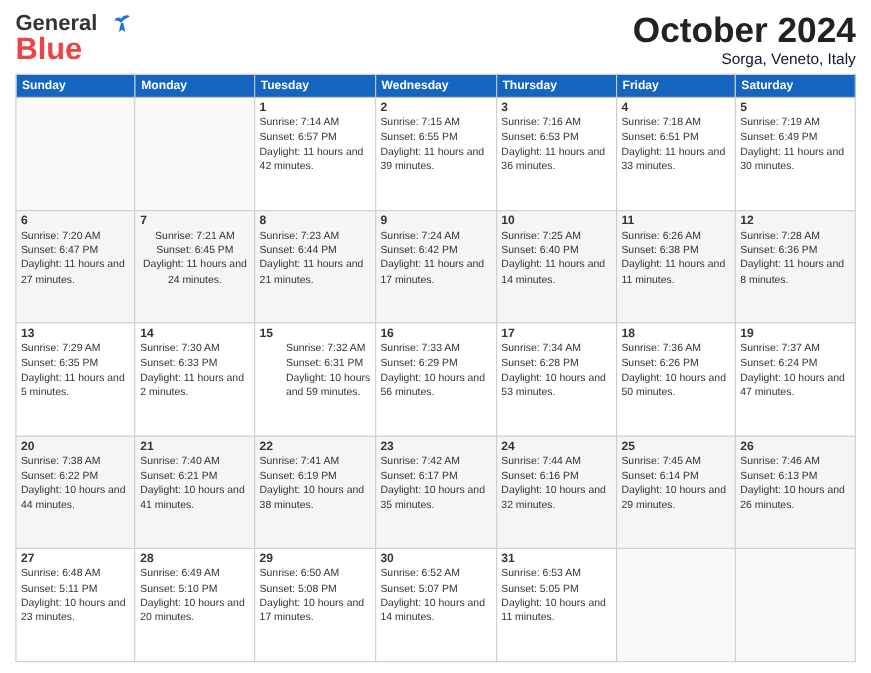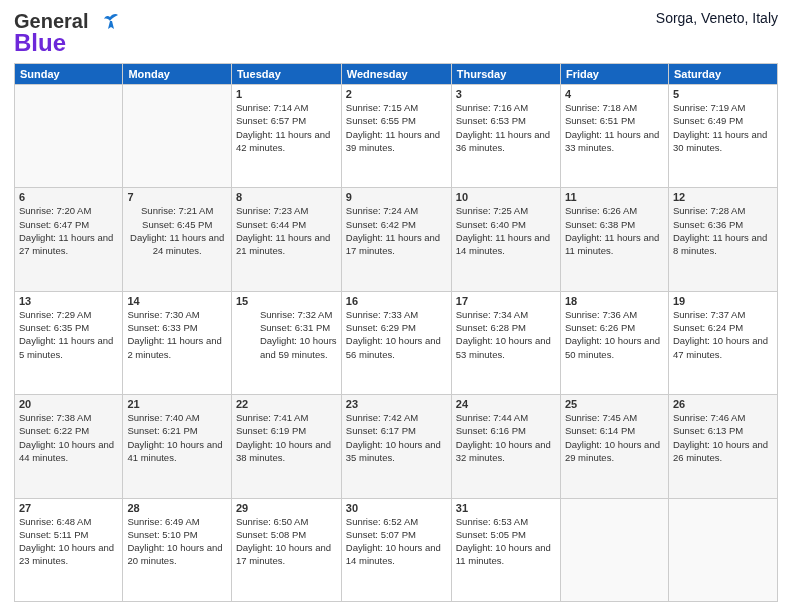--- a/index.html
+++ b/index.html
@@ -88,23 +88,24 @@
 <div class="page">
   <div class="header">
     <div class="logo">
       <div style="display:flex;align-items:center;gap:12px;">
         <span style="font-size:20px;font-weight:bold;color:#333;">General</span>
         <svg width="22" height="22" viewBox="0 0 22 22">
           <path d="M18 4 C16 2, 12 3, 10 6 C8 4, 5 5, 4 8 C6 7, 9 8, 10 10 C11 8, 14 6, 18 4Z" fill="#1976d2"></path>
           <path d="M10 10 L8 18 L11 16 L14 18 L12 10Z" fill="#1976d2"></path>
         </svg>
       </div>
-      <span style="font-size:24px;font-weight:bold;color:#6d28d9;margin-top:-4px;">Blue</span>
+      <span style="font-size:28px;font-weight:bold;color:#ef4444;margin-top:-4px;">Blue</span>
     </div>
     <div class="title-block">
+      <div class="month-title">October 2024</div>
       <div class="location">Sorga, Veneto, Italy</div>
     </div>
   </div>
 
   <table class="calendar">
     <thead>
       <tr>
 
       <th>Sunday</th>
           <th>Monday</th>

